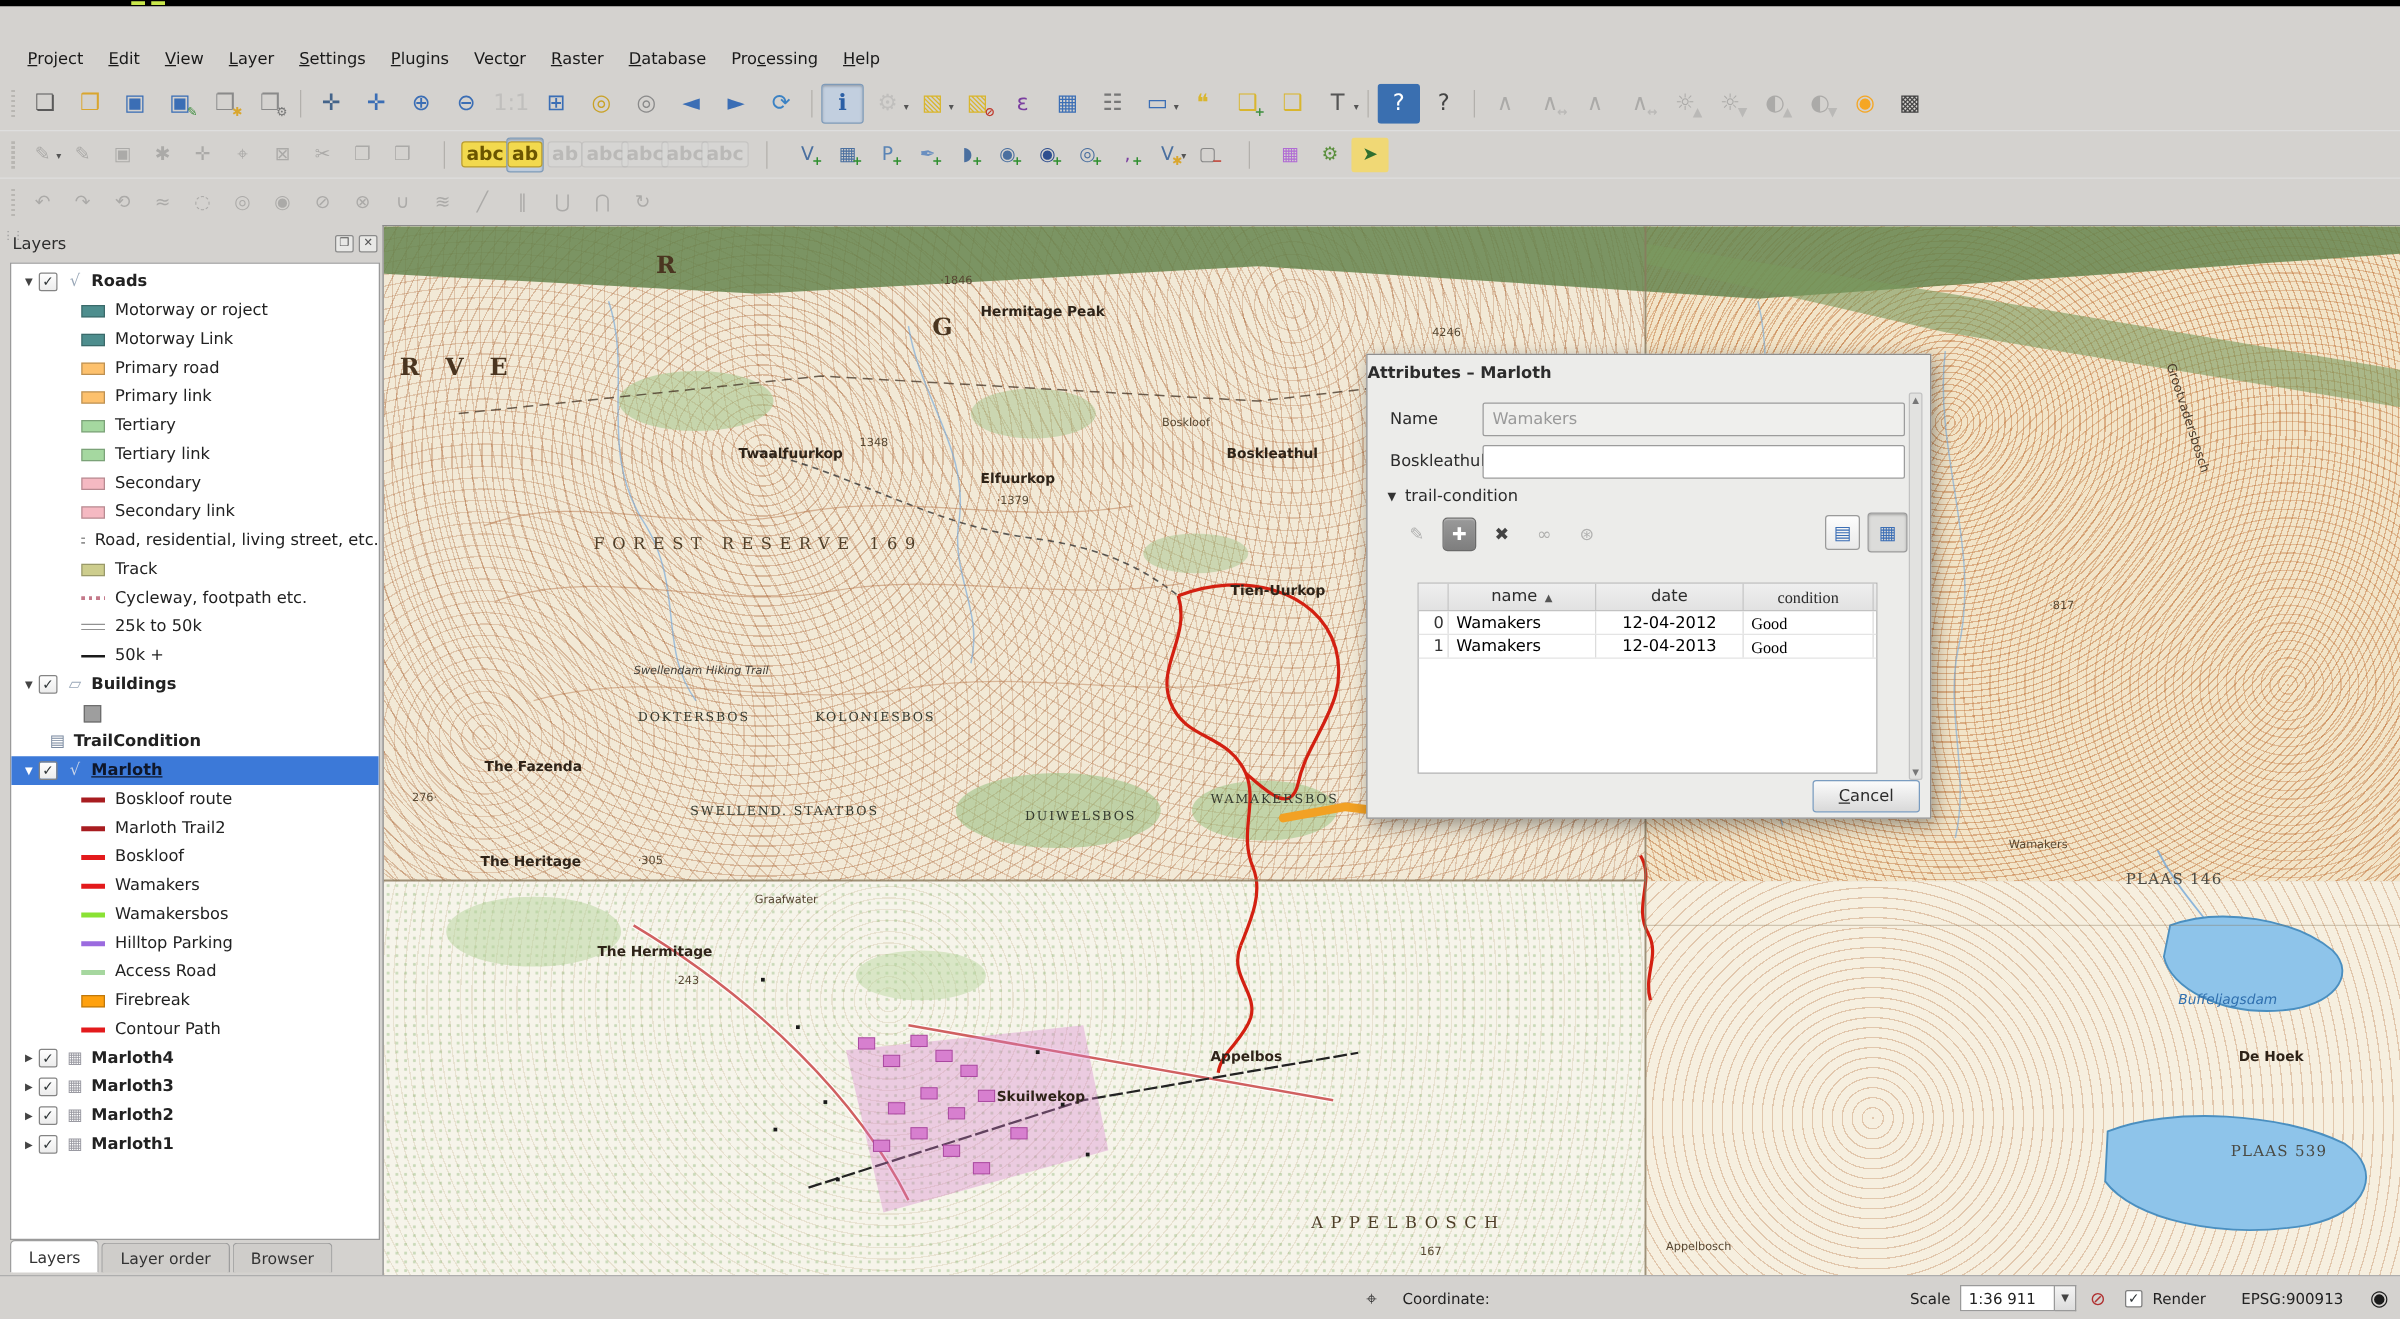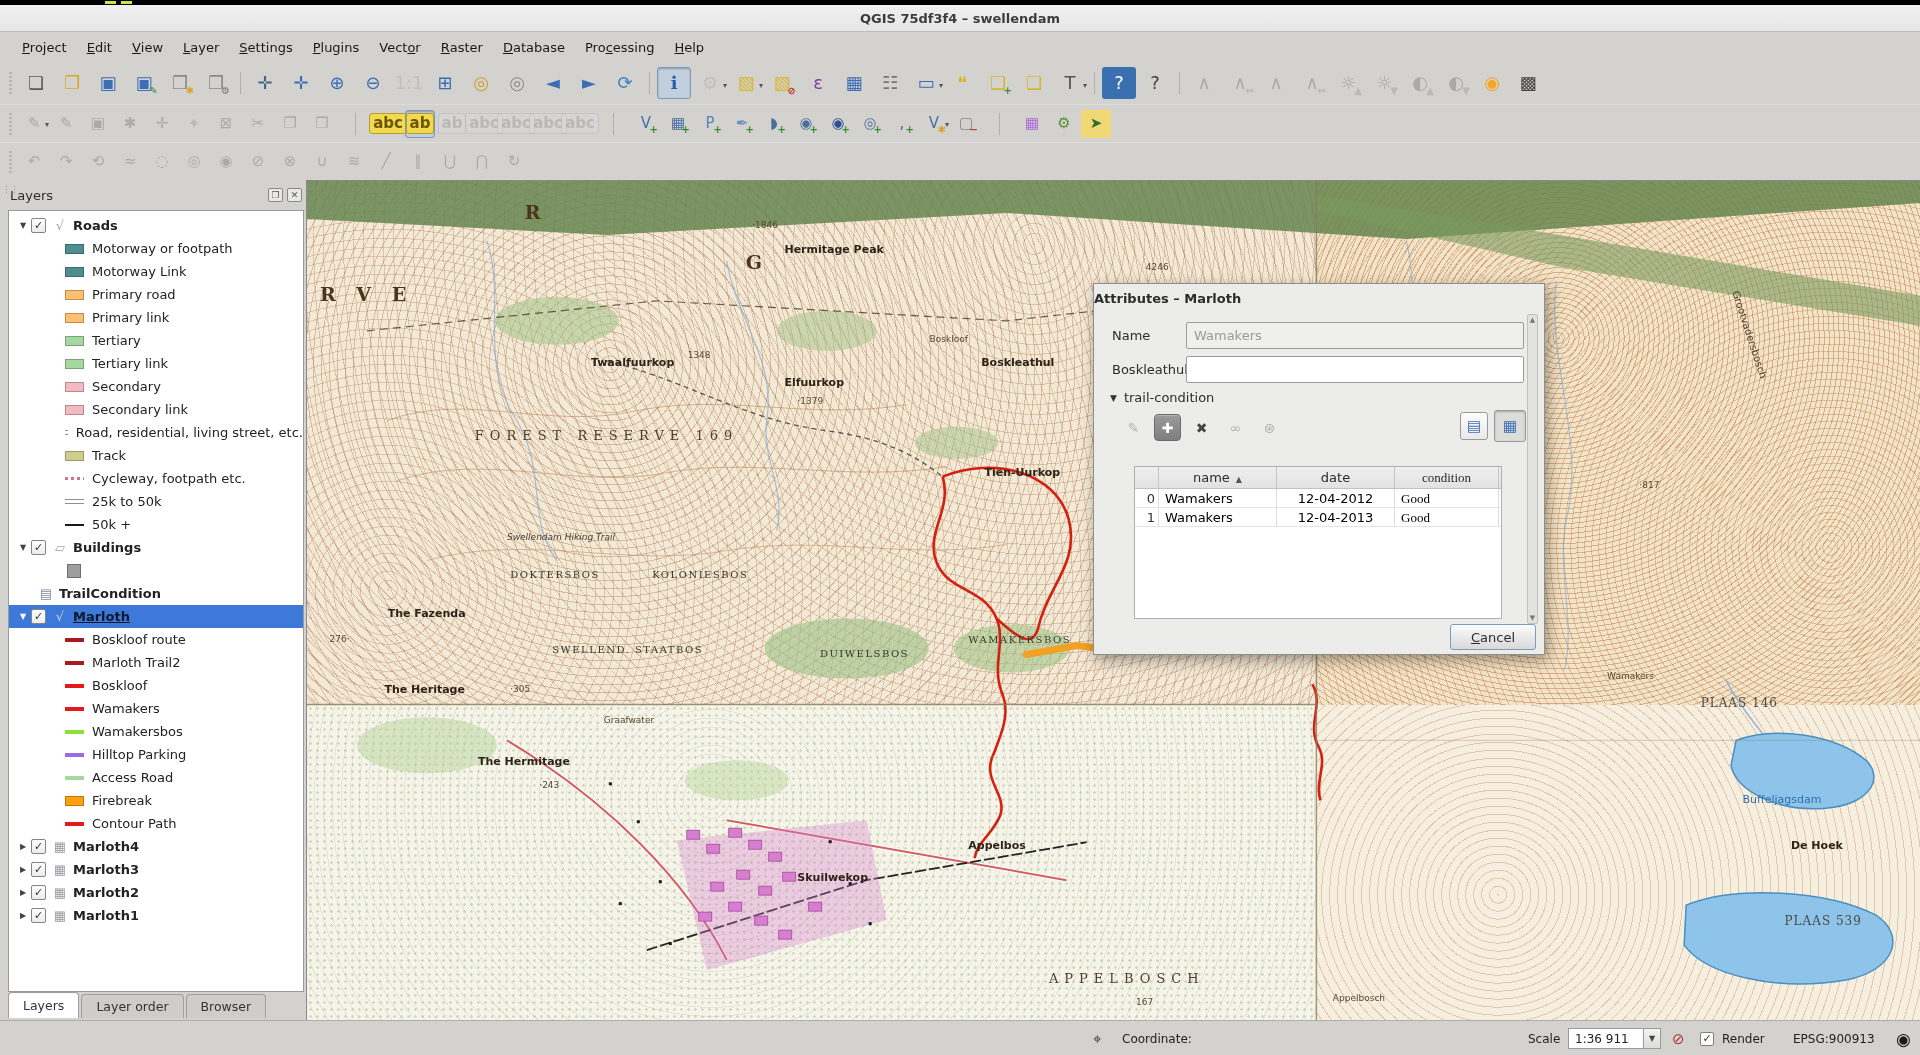--- a/index.html
+++ b/index.html
@@ -118,21 +118,21 @@
     letter-spacing:7px; color:#4a3520; font-weight:bold; }
   .ml[data-cls="place"] { font-size:11px; color:#2e2318; font-weight:bold; }
   .ml[data-cls="small"] { font-size:9px; color:#574732; }
   .ml[data-cls="forest"]{ font-family:"DejaVu Serif","Liberation Serif",serif; font-size:10px;
     letter-spacing:1.5px; color:#33382e; }
   .ml[data-cls="spaced"]{ font-family:"DejaVu Serif","Liberation Serif",serif; font-size:13px;
     letter-spacing:6px; color:#4f3e28; }
   .ml[data-cls="italic-sm"] { font-size:9px; font-style:italic; color:#44403a; }
   .ml[data-cls="plaas"] { font-family:"DejaVu Serif","Liberation Serif",serif; font-size:12px;
     letter-spacing:1px; color:#4a4a44; }
-  .ml[data-cls="water"] { font-size:11px; color:#2f6fae;text-align:center; }
+  .ml[data-cls="water"] { font-size:11px; font-style:italic; color:#2f6fae;text-align:center; }
   .ml[data-cls="rot"]   { font-size:10px; color:#4a3a2a; transform:rotate(72deg); }
 
   
   .dlg { position:absolute; left:1093px; top:283px; width:452px; height:372px; background:#ececea;
     border:1px solid #8e8e8e; box-shadow:3px 5px 14px rgba(0,0,0,.38); z-index:5; }
   .dlg .title { position:absolute; left:0; top:7px; width:100%; text-align:left; font-size:13px;
     font-weight:bold; color:#2c2c2c; }
   .dlg label { position:absolute; font-size:13px; color:#2c2c2c; }
   .dlg .inp { position:absolute; left:92px; width:338px; height:27px; border:1px solid #9c9c9c;
     border-radius:2px; background:#fff; font-size:13px; padding:0 7px;
@@ -190,23 +190,20 @@
 </head>
 <body>
 
 <div id="app">
 
   <div class="topstrip">
     <div class="dash" style="left:105px"></div>
     <div class="dash" style="left:121px"></div>
   </div>
 
-  <div class="titlebar">
-    <span class="t">QGIS 75df3f4 – swellendam</span>
-  </div>
 
   <nav class="menubar">
 
       <span class="mi">
         <span></span>
         <span class="u">P</span>
         <span>roject</span>
       </span>
 
       <span class="mi">
@@ -762,21 +759,21 @@
             <span class="arrow">▼</span>
             <span class="cb" data-check="1"></span>
             <span class="licon" style="color: rgb(154, 168, 184);">√</span>
 
             <span class="llabel">Roads</span>
           </div>
 
           <div class="trow" data-kind="sym">
 
             <span class="swatch" data-swatch="fill" style="background: rgb(78, 142, 142);"></span>
-            <span class="llabel">Motorway or footpath</span>
+            <span class="llabel">Motorway or roject</span>
           </div>
 
           <div class="trow" data-kind="sym">
 
             <span class="swatch" data-swatch="fill" style="background: rgb(78, 142, 142);"></span>
             <span class="llabel">Motorway Link</span>
           </div>
 
           <div class="trow" data-kind="sym">
 

